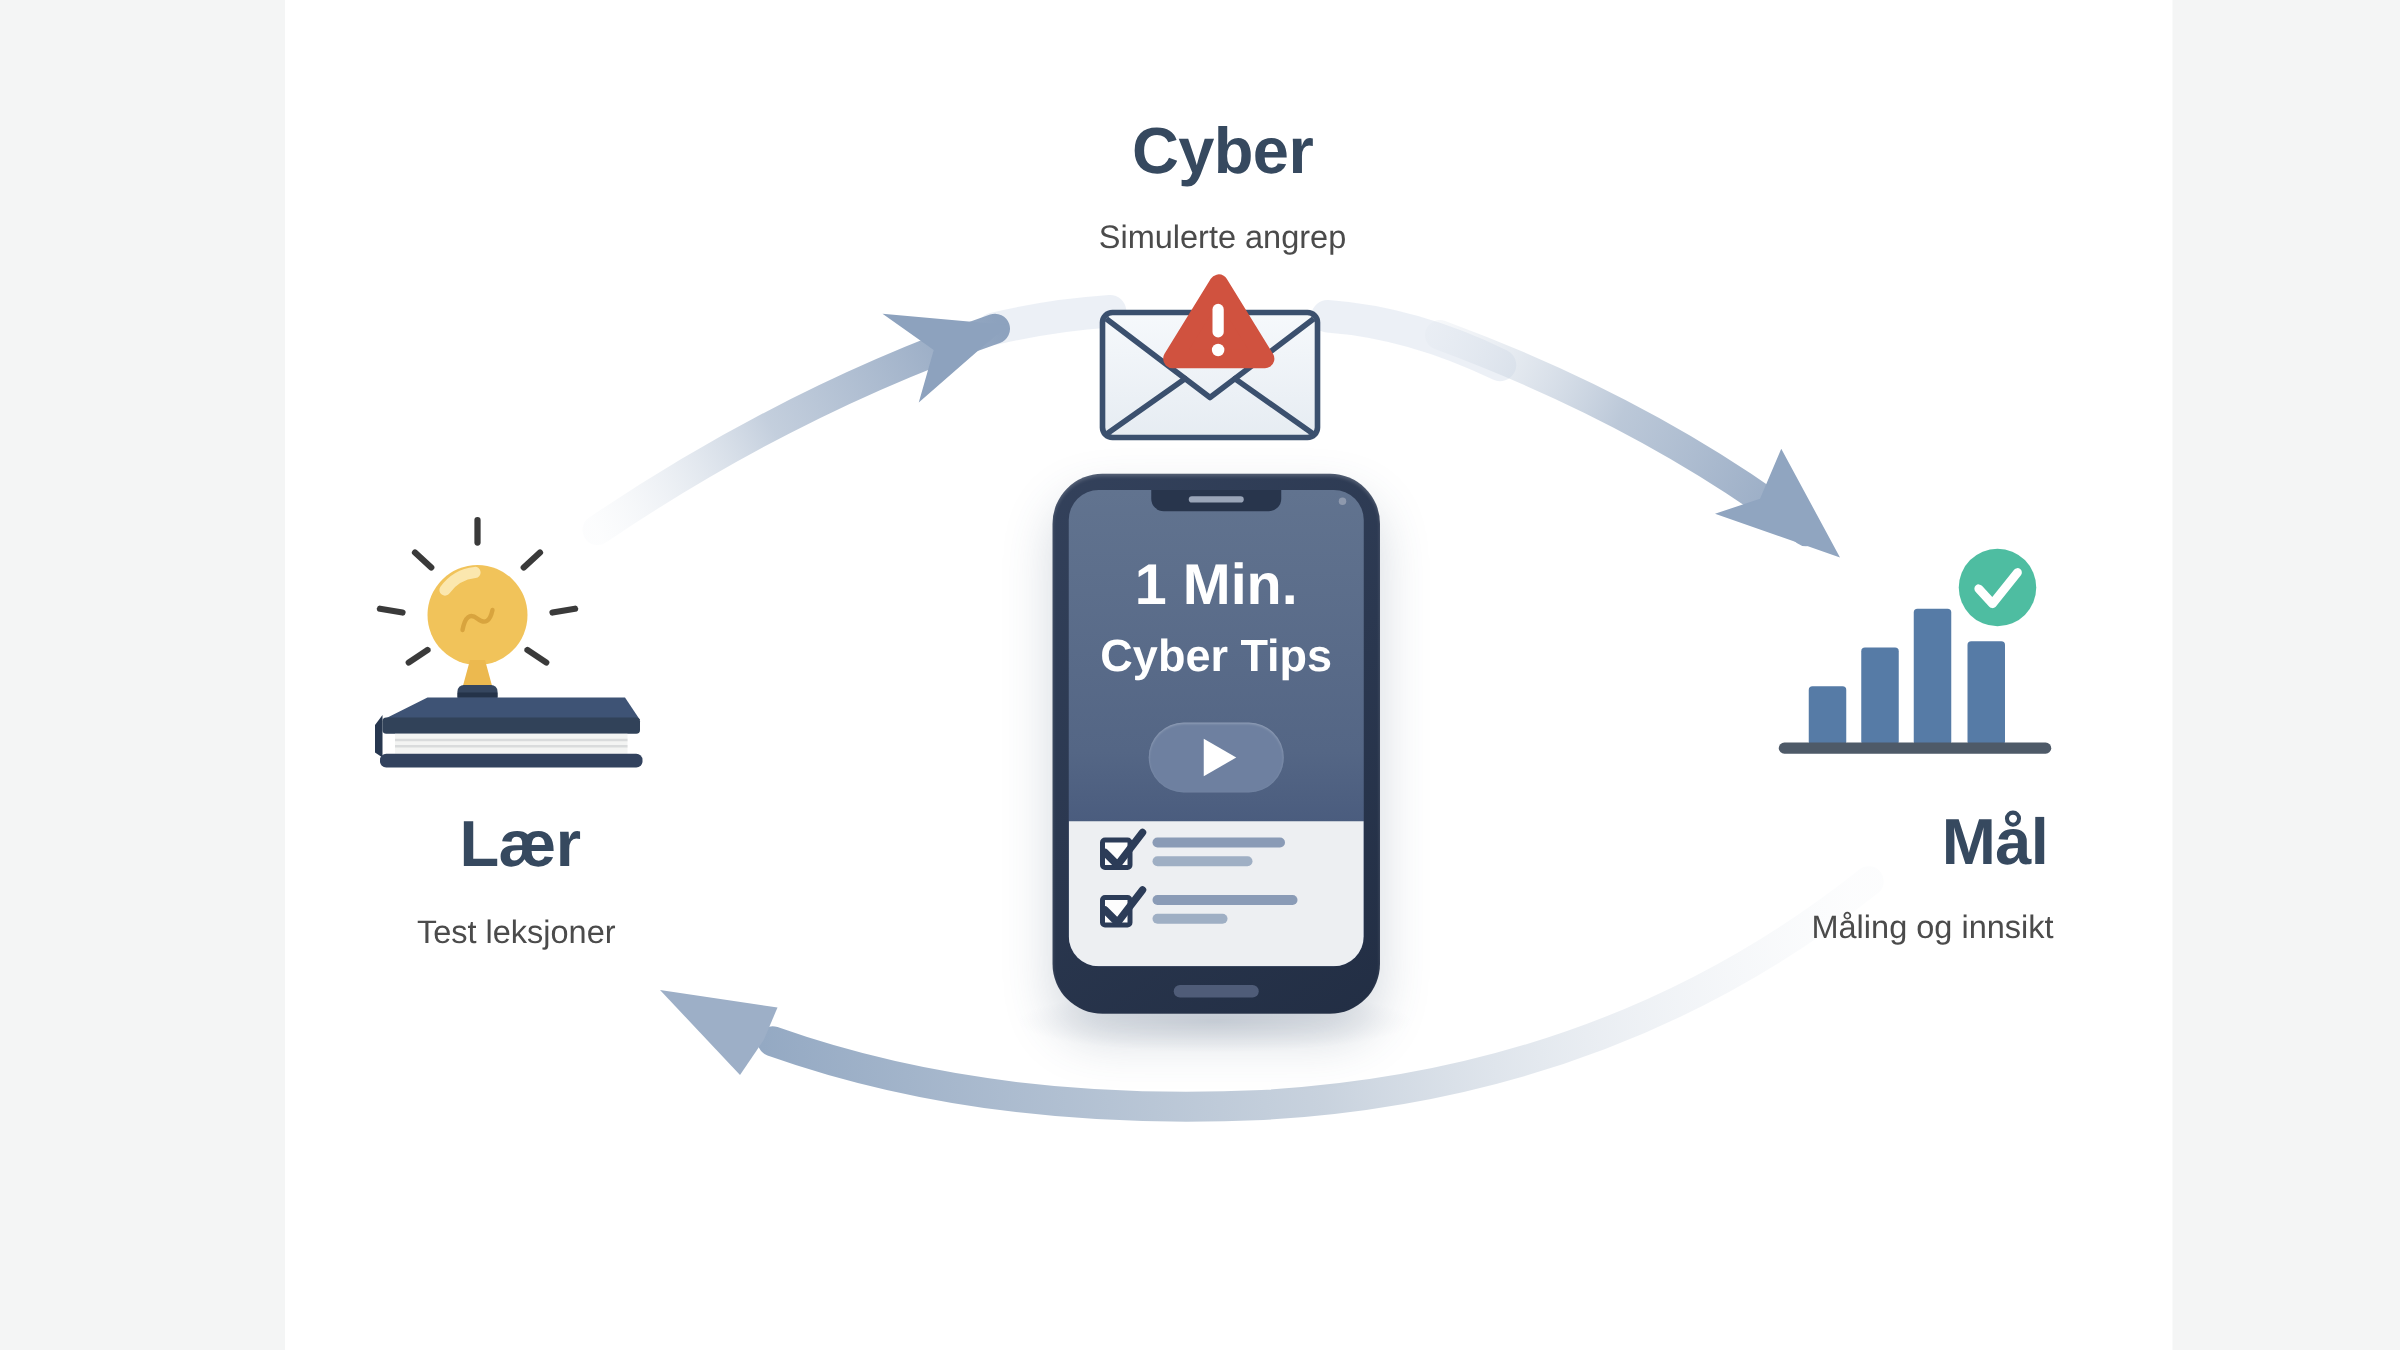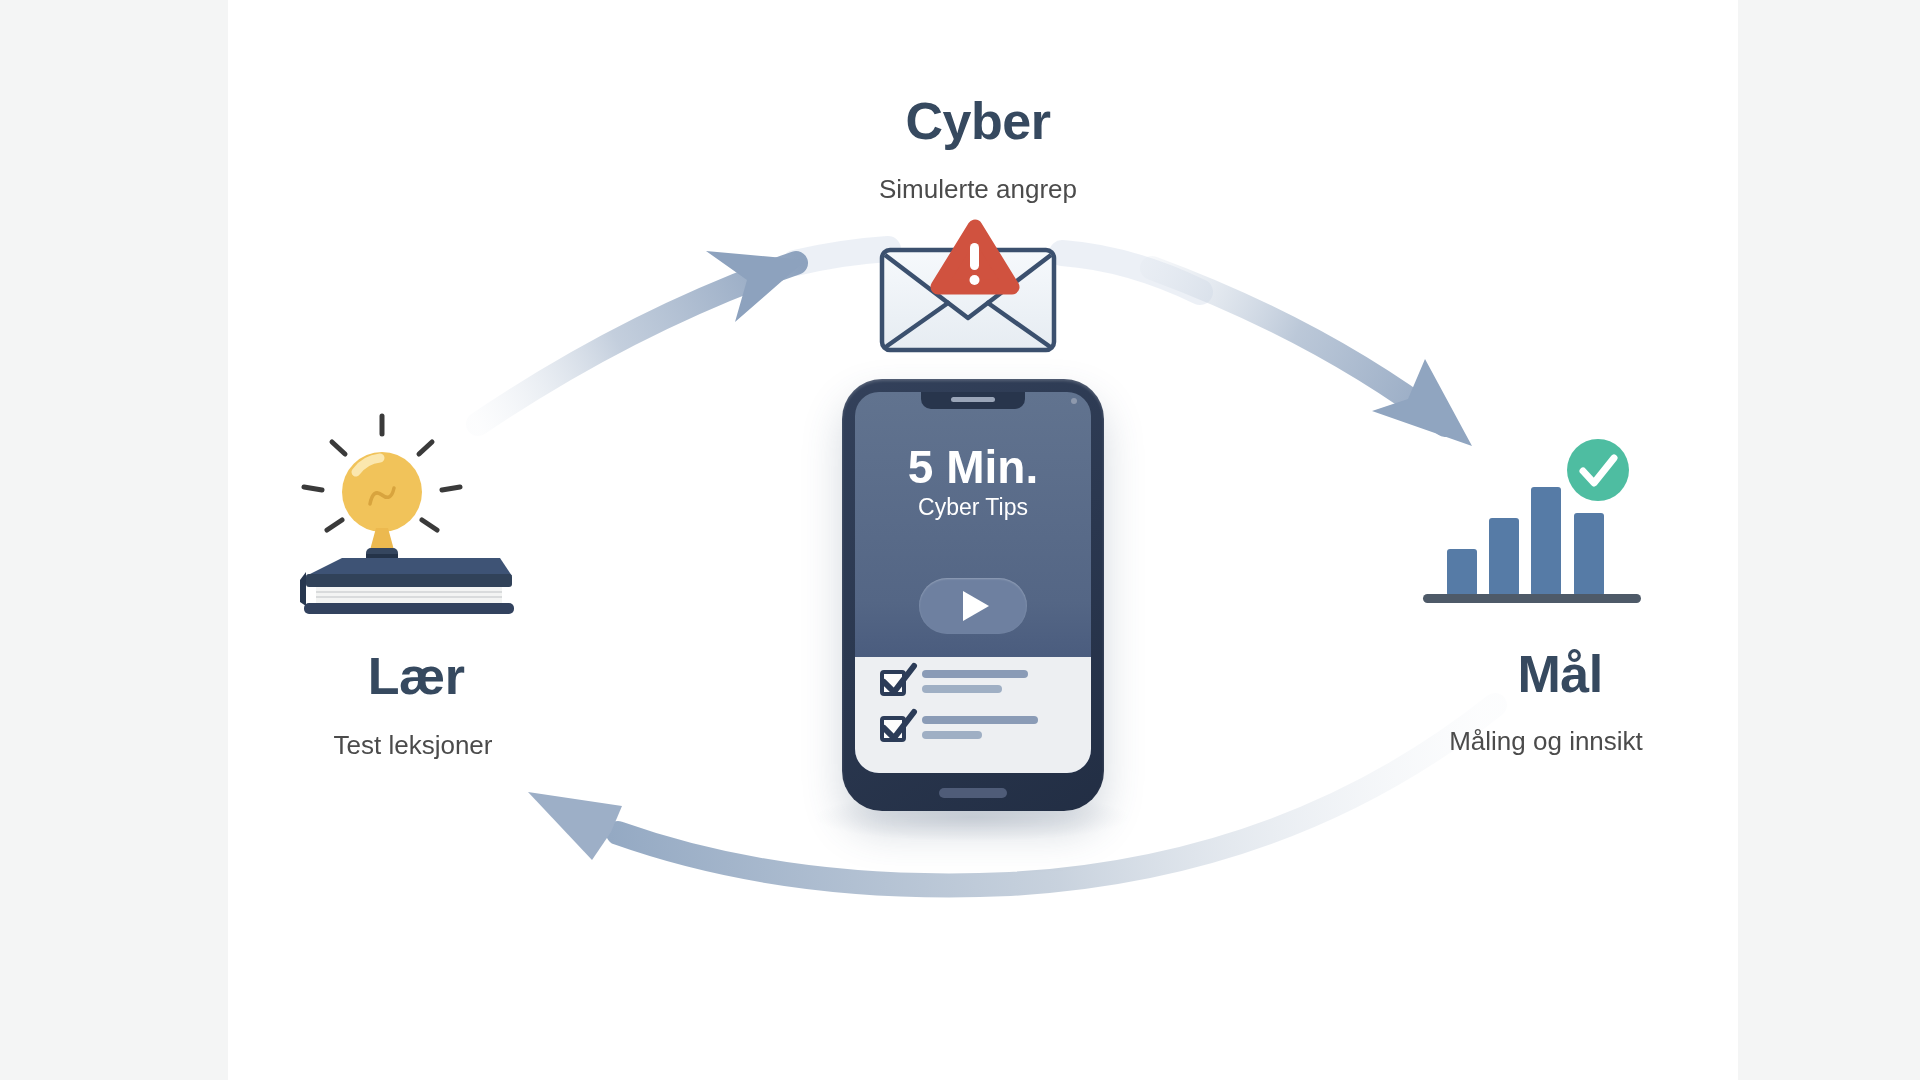--- a/index.html
+++ b/index.html
@@ -41,21 +41,21 @@
   .notch-slit{
     position:absolute;top:5px;left:50%;transform:translateX(-50%);
     width:44px;height:5px;border-radius:3px;background:#9aa5b8;
   }
   .cam-dot{
     position:absolute;top:6px;right:14px;width:6px;height:6px;border-radius:50%;
     background:#8e99ad;
   }
   .screen-title{position:absolute;top:50px;left:0;right:0;text-align:center;color:#ffffff;}
   .screen-title .l1{font-size:46px;font-weight:bold;line-height:1.1;}
-  .screen-title .l2{font-size:23px;font-weight:normal;line-height:1.1;margin-top:2px;}
+  .screen-title .l2{font-size:36px;font-weight:bold;line-height:1.1;margin-top:12px;}
   .play-pill{
     position:absolute;top:186px;left:50%;transform:translateX(-50%);
     width:108px;height:56px;border-radius:28px;background:#6e80a0;
     box-shadow:inset 0 1px 2px rgba(255,255,255,0.25);
   }
   .play-tri{
     position:absolute;left:44px;top:13px;width:0;height:0;
     border-left:26px solid #ffffff;border-top:15px solid transparent;border-bottom:15px solid transparent;
   }
   .screen-panel{
@@ -197,32 +197,32 @@
     <rect x="32" y="119" width="30" height="47" rx="3" fill="#567ba6"></rect>
     <rect x="74" y="88" width="30" height="78" rx="3" fill="#567ba6"></rect>
     <rect x="116" y="57" width="30" height="109" rx="3" fill="#567ba6"></rect>
     <rect x="159" y="83" width="30" height="83" rx="3" fill="#567ba6"></rect>
     <rect x="8" y="164" width="218" height="9" rx="4.5" fill="#4e5a68"></rect>
     <g>
       <circle cx="183" cy="40" r="31" fill="#4ebda1"></circle>
       <path d="M168,41 L179,53 L199,28" fill="none" stroke="#ffffff" stroke-width="7" stroke-linecap="round" stroke-linejoin="round"></path>
     </g>
   </svg>
-  <div class="abs center-x step-title" style="left:1560px;top:648px;">Mål</div>
+  <div class="abs center-x step-title" style="left:1596px;top:648px;">Mål</div>
   <div class="abs center-x step-subtitle" style="left:1546px;top:728px;">Måling og innsikt</div>
 
   <div class="abs phone-shadow"></div>
   <div class="abs phone">
     <div class="phone-screen">
       <div class="notch">
         <div class="notch-slit"></div>
       </div>
       <div class="cam-dot"></div>
       <div class="screen-title">
-        <div class="l1">5 Min.</div>
+        <div class="l1">1 Min.</div>
         <div class="l2">Cyber Tips</div>
       </div>
       <div class="play-pill">
         <div class="play-tri"></div>
       </div>
       <div class="screen-panel">
         <div class="check-row r1">
           <div class="checkbox"></div>
           <svg class="tick" width="44" height="44">
             <path d="M8,24 L18,34 L38,8" fill="none" stroke="#2c3c58" stroke-width="6" stroke-linecap="round" stroke-linejoin="round"></path>

